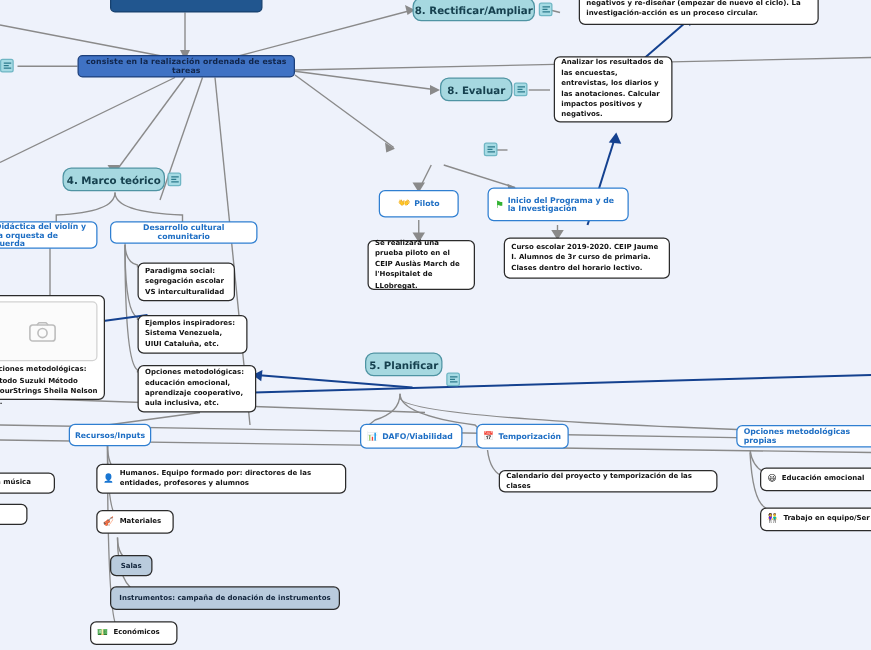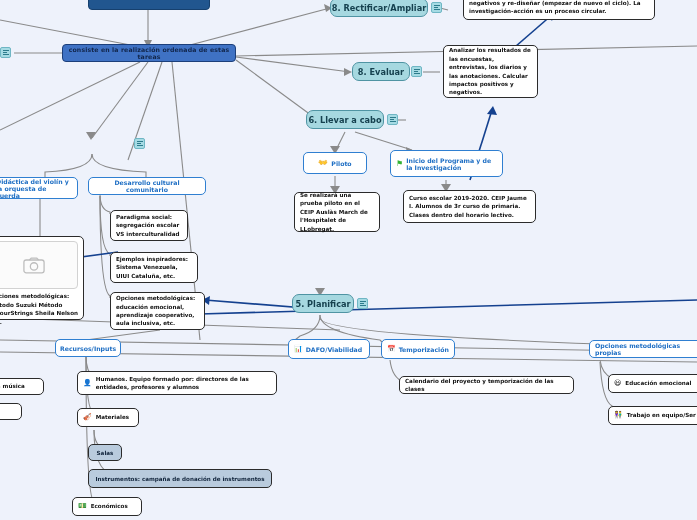--- a/index.html
+++ b/index.html
@@ -186,21 +186,20 @@
   <div class="node n-teal" style="left:352px;top:62px;width:58px;height:19px;">8. Evaluar</div>
   <div class="note-icon" style="left:411px;top:66px;">
       <i></i>
       <i></i>
       <i></i>
     </div>
   <div class="node n-white" style="left:443px;top:45px;width:95px;height:53px;">
     <span class="txt">Analizar los resultados de las encuestas, entrevistas, los diarios y las anotaciones. Calcular impactos positivos y negativos.</span>
   </div>
 
-  <div class="node n-teal" style="left:306px;top:110px;width:78px;height:19px;">6. Llevar a cabo</div>
   <div class="note-icon" style="left:387px;top:114px;">
       <i></i>
       <i></i>
       <i></i>
     </div>
 
   <div class="node n-blue center" style="left:303px;top:152px;width:64px;height:22px;">
     <span class="emo">👐</span>
     <span>Piloto</span>
   </div>
@@ -209,20 +208,21 @@
   </div>
 
   <div class="node n-blue" style="left:390px;top:150px;width:113px;height:27px;">
     <span class="emo" style="color:#33b233;">⚑</span>
     <span>Inicio del Programa y de la Investigación</span>
   </div>
   <div class="node n-white" style="left:403px;top:190px;width:133px;height:33px;">
     <span class="txt">Curso escolar 2019-2020. CEIP Jaume I. Alumnos de 3r curso de primaria. Clases dentro del horario lectivo.</span>
   </div>
 
+  <div class="node n-teal" style="left:50px;top:134px;width:82px;height:19px;">4. Marco teórico</div>
   <div class="note-icon" style="left:134px;top:138px;">
       <i></i>
       <i></i>
       <i></i>
     </div>
 
   <div class="node n-blue" style="left:-10px;top:177px;width:88px;height:22px;">
     <span>Didáctica del violín y la orquesta de cuerda</span>
   </div>
 
@@ -244,21 +244,21 @@
     <div class="img-frame">
       <svg class="cam" viewBox="0 0 24 18" fill="none" stroke="#bdbdbd" stroke-width="1.4">
         <rect x="1" y="3" width="22" height="14" rx="2.5"></rect>
         <circle cx="12" cy="10" r="4"></circle>
         <path d="M7 3 L9 1 H15 L17 3"></path>
       </svg>
     </div>
     <span class="txt">Opciones metodológicas: Método Suzuki Método ColourStrings Sheila Nelson etc.</span>
   </div>
 
-  <div class="node n-teal" style="left:292px;top:294px;width:62px;height:19px;">5. Planificar</div>
+  <div class="node n-teal" style="left:292px;top:282px;width:62px;height:19px;">5. Planificar</div>
   <div class="note-icon" style="left:357px;top:298px;">
       <i></i>
       <i></i>
       <i></i>
     </div>
 
   <div class="node n-blue" style="left:288px;top:339px;width:82px;height:20px;">
     <span class="emo sm">📊</span>
     <span>DAFO/Viabilidad</span>
   </div>

